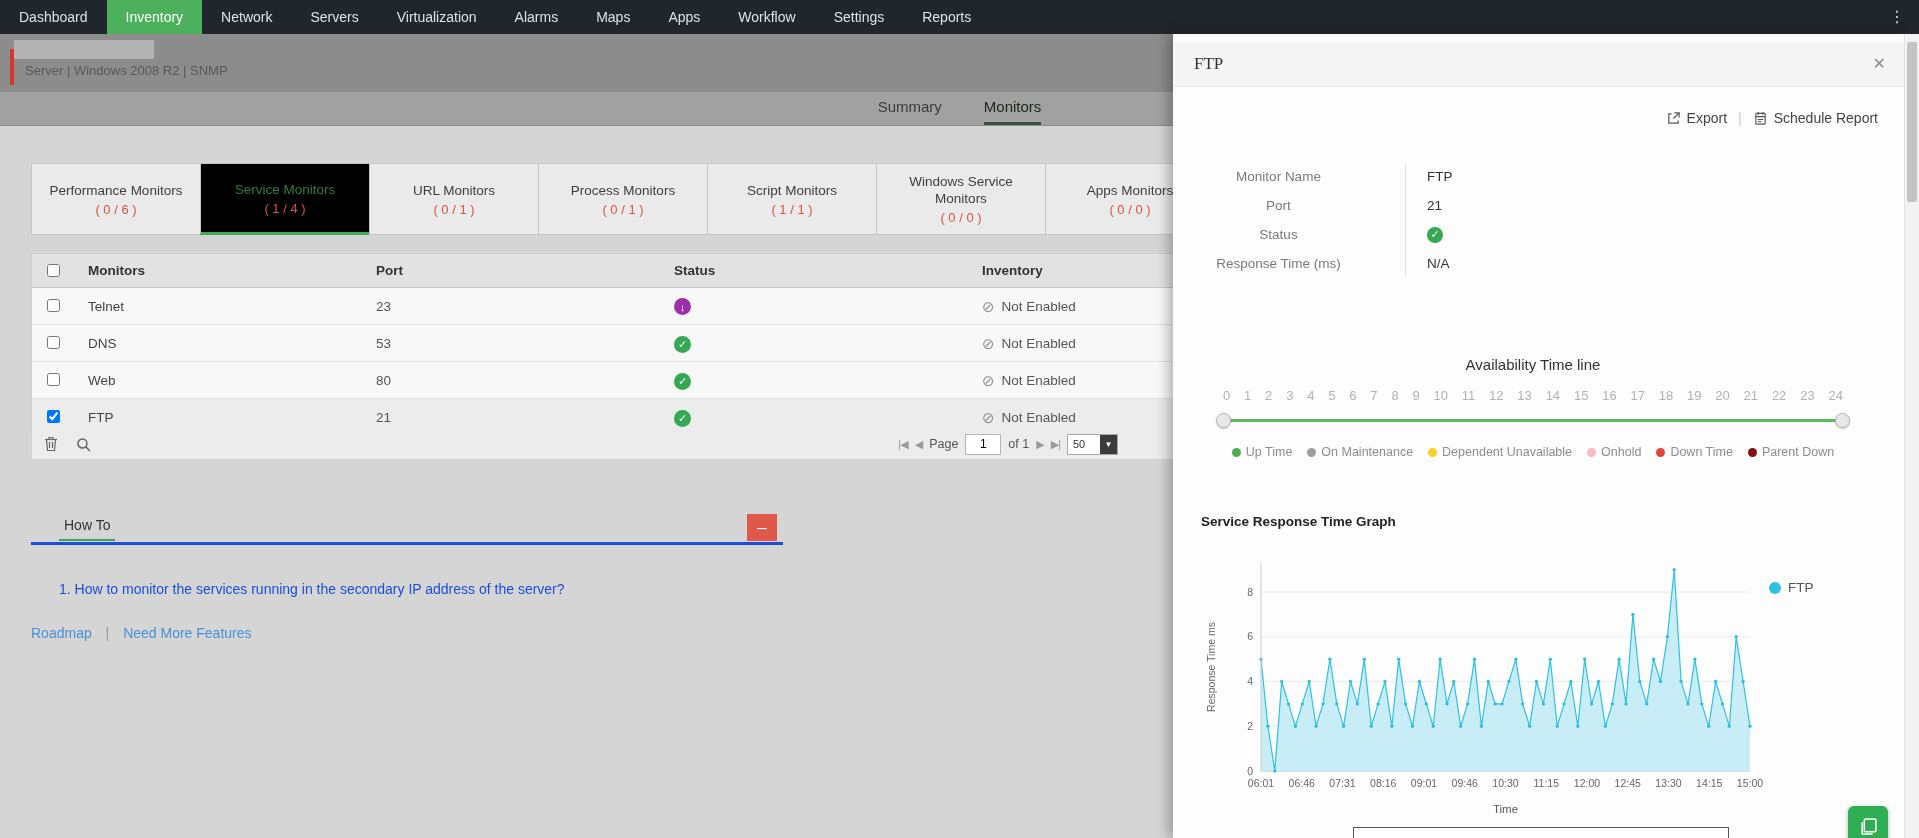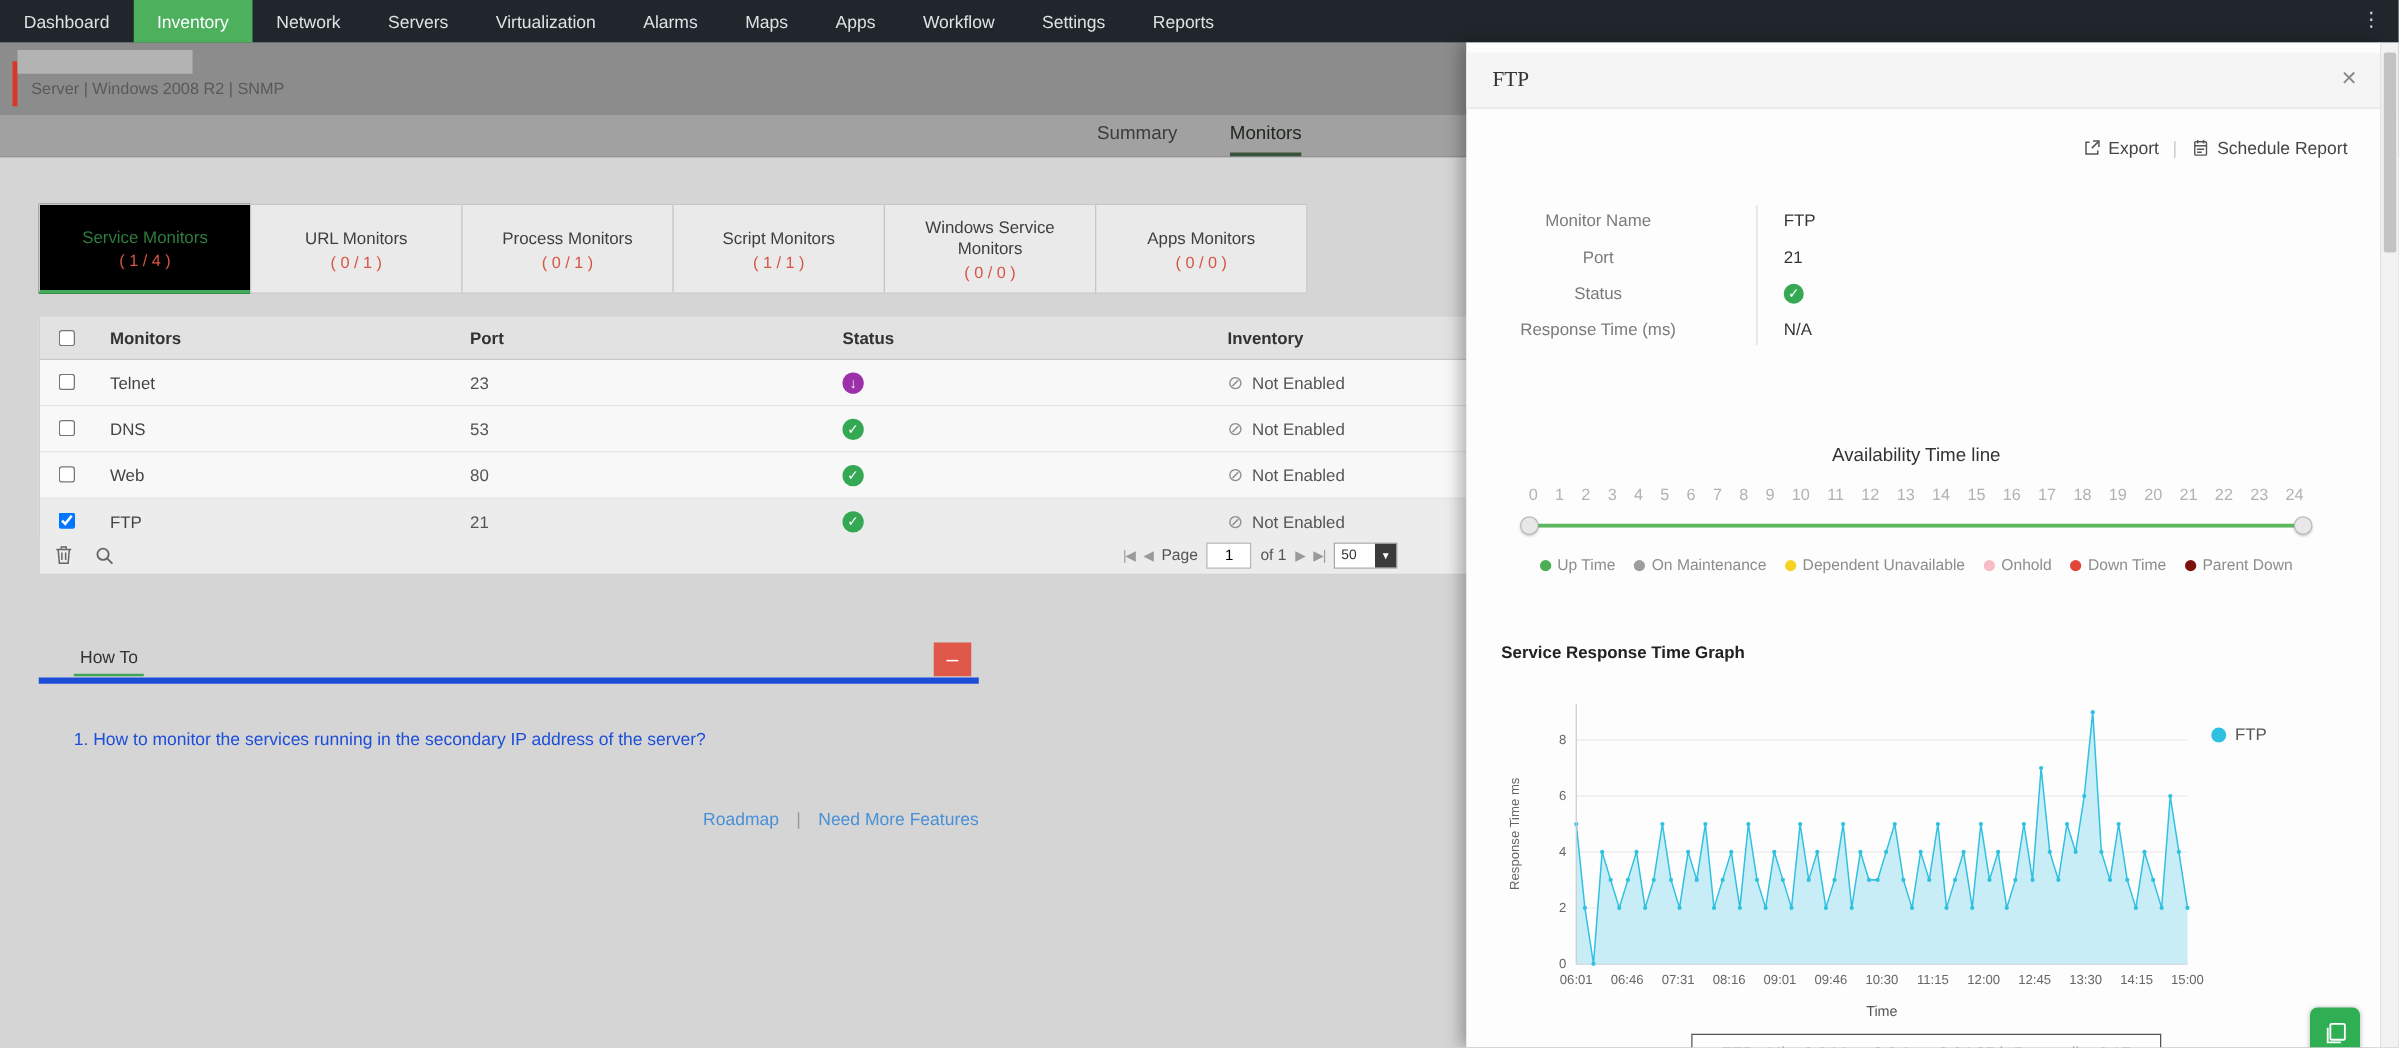--- a/index.html
+++ b/index.html
@@ -56,25 +56,25 @@
   .tf-icons{display:flex;gap:18px;margin-left:12px;align-items:center}
   .tf-icons svg{display:block;cursor:pointer}
   .pager{margin-left:auto;margin-right:72px;display:flex;align-items:center;gap:7px;font-size:12.5px;color:#555}
   .pg-ic{color:#9a9a9a;font-size:11px;letter-spacing:-1px;cursor:pointer;white-space:nowrap}
   .page-input{width:30px;height:17px;border:1px solid #b5b5b5;background:#fff;font-size:12px;text-align:center;font-family:inherit}
   .size-dd{display:flex;border:1px solid #a8a8a8;background:#fff;height:19px;align-items:stretch;cursor:pointer}
   .size-dd .val{width:27px;font-size:11px;line-height:19px;padding-left:5px;color:#333}
   .size-dd .arr{width:17px;background:#3b3b3b;color:#fff;font-size:8px;display:flex;align-items:center;justify-content:center}
   
   .howto{position:absolute;left:31px;top:386px;width:752px}
-  .howto-head{position:relative;height:30px;border-bottom:5px solid #1d4ed8}
+  .howto-head{position:relative;height:30px;border-bottom:3px solid #1d4ed8}
   .howto-tab{display:inline-block;margin-left:28px;line-height:27px;font-size:14px;color:#333;border-bottom:2px solid #3da65a;padding:0 5px;cursor:pointer}
   .collapse-btn{position:absolute;right:6px;top:2px;width:30px;height:27px;background:#e0584a;color:#fff;font-size:17px;display:flex;align-items:center;justify-content:center;cursor:pointer}
   .howto-q{margin:36px 0 0 28px;font-size:14px;color:#1d4ed8}
-  .bottom-links{margin-top:48px;text-align:right;font-size:14px}
+  .bottom-links{margin-top:28px;text-align:left;font-size:14px}
   .bottom-links .lnk{color:#4a90d6;cursor:pointer}
   .bottom-links .sep{color:#999;margin:0 10px}
   
   .drawer{position:absolute;left:1173px;top:34px;width:731px;height:804px;background:#fdfdfd;box-shadow:-5px 0 12px rgba(0,0,0,.28);z-index:40;overflow:hidden}
   .drawer-header{position:absolute;top:8px;left:0;right:0;height:44px;background:#f5f5f5;border-bottom:1px solid #e4e4e4}
   .drawer-title{position:absolute;left:21px;top:0;line-height:44px;font-family:"Liberation Serif","DejaVu Serif",serif;font-size:17px;color:#333}
   .drawer-close{position:absolute;right:18px;top:0;line-height:44px;font-size:16px;color:#8a8a8a;cursor:pointer}
   .drawer-toolbar{position:absolute;top:76px;right:26px;display:flex;align-items:center;gap:11px;font-size:14px;color:#444}
   .tb-item{display:flex;align-items:center;gap:6px;cursor:pointer}
   .tb-sep{color:#c9c9c9}
@@ -135,20 +135,24 @@
 </header>
 
 <div class="page-tabs">
   <span class="page-tab">Summary</span>
   <span class="page-tab active">Monitors</span>
 </div>
 
 <div class="main">
 
   <div class="mtabs">
+    <div class="mtab">
+      <span class="lbl">Performance Monitors</span>
+      <span class="cnt">( 0 / 6 )</span>
+    </div>
     <div class="mtab active">
       <span class="lbl">Service Monitors</span>
       <span class="cnt">( 1 / 4 )</span>
     </div>
     <div class="mtab">
       <span class="lbl">URL Monitors</span>
       <span class="cnt">( 0 / 1 )</span>
     </div>
     <div class="mtab">
       <span class="lbl">Process Monitors</span>

